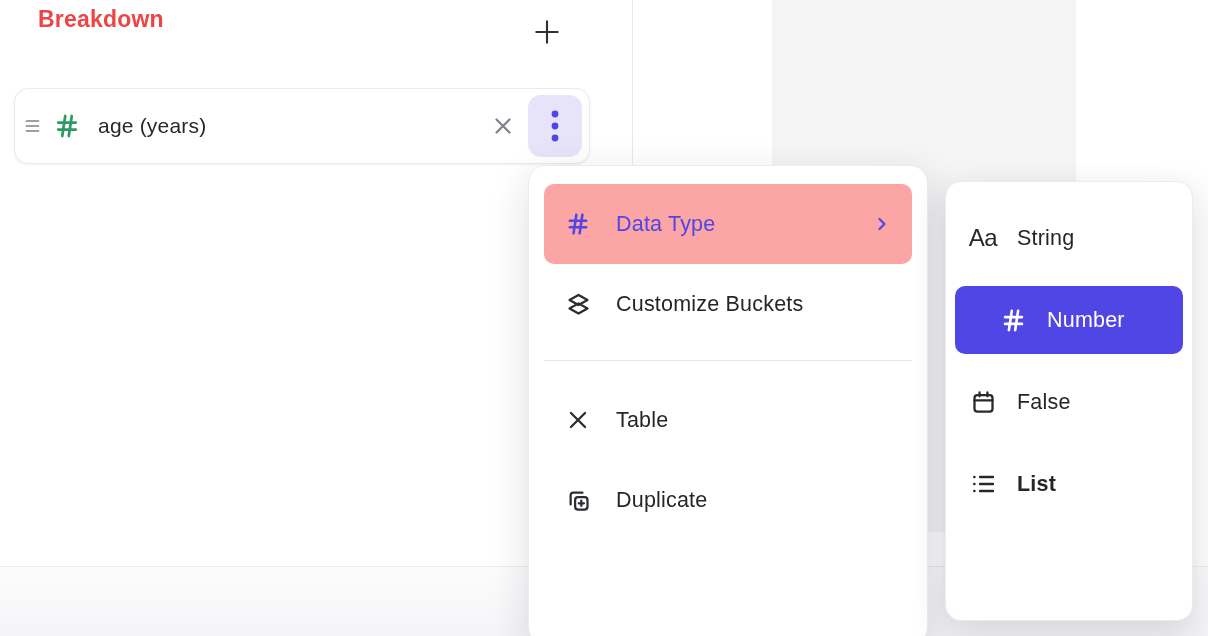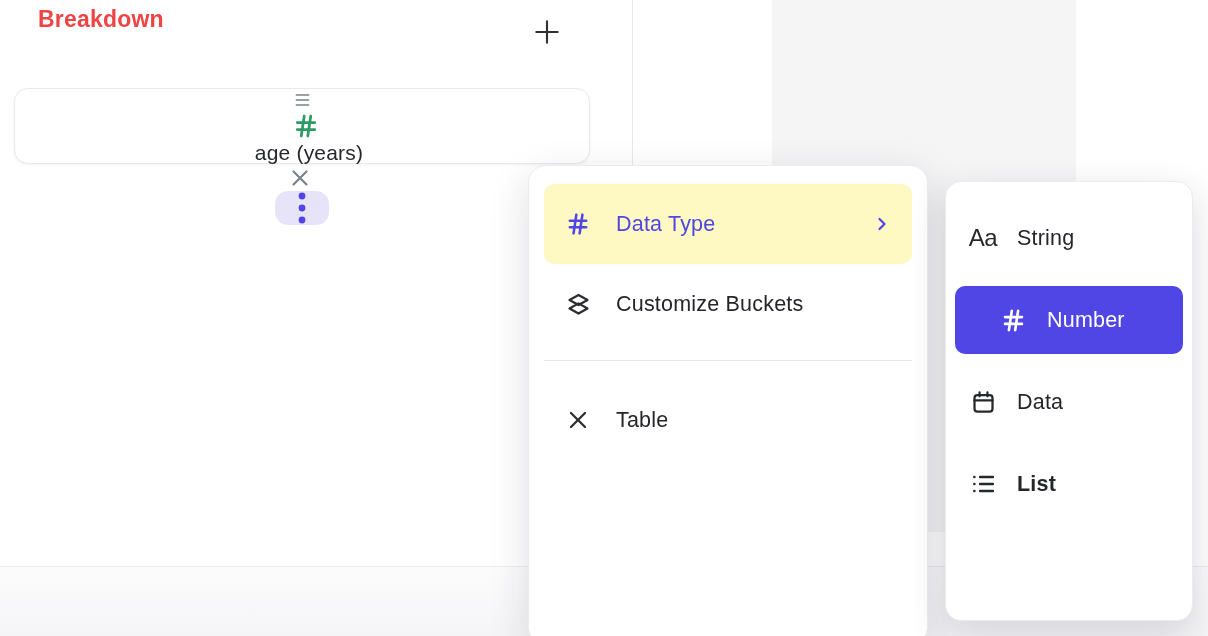--- a/index.html
+++ b/index.html
@@ -29,21 +29,21 @@
     position: absolute; left: 528px; top: 12px; width: 38px; height: 40px;
     display: flex; align-items: center; justify-content: center;
     background: none; border: none; cursor: pointer; z-index: 2; color: #2e3136;
   }
 
   
   .chip {
     position: absolute; left: 14px; top: 88px; width: 576px; height: 76px;
     background: #ffffff; border: 1px solid #e9e9ee; border-radius: 14px;
     box-shadow: 0 1px 3px rgba(20,20,40,0.05);
-    display: flex; align-items: center; padding: 0 7px 0 7px; z-index: 2; flex-direction: column;
+    display: flex; align-items: center; padding: 0 7px 0 7px; z-index: 2;
   }
   .chip .drag { width: 20px; display: flex; justify-content: center; color: #9aa0a6; cursor: grab; }
   .chip .hash-wrap { width: 34px; display: flex; justify-content: center; margin-left: 8px; color: #2e9a66; }
   .chip .chip-label { margin-left: 14px; font-size: 21px; color: #26282b; letter-spacing: 0.2px; flex: 1; }
   .chip .close-btn {
     width: 42px; height: 42px; display: flex; align-items: center; justify-content: center;
     background: none; border: none; cursor: pointer; color: #7c818a; margin-right: 4px;
   }
   .chip .dots-btn {
     width: 54px; height: 62px; border-radius: 13px; border: none; cursor: pointer;
@@ -55,21 +55,21 @@
     position: absolute; left: 528px; top: 165px; width: 400px; height: 480px;
     background: #ffffff; border: 1px solid #ececef; border-radius: 18px;
     box-shadow: 0 12px 40px rgba(25,25,50,0.14);
     padding: 18px 15px; z-index: 3;
   }
   .menu-item {
     height: 80px; display: flex; align-items: center; padding: 0 20px;
     border-radius: 10px; cursor: pointer; font-size: 21.5px; color: #24262a; letter-spacing: 0.2px;
   }
   .menu-item .mi-icon { width: 28px; display: flex; justify-content: center; margin-right: 24px; color: #2b2d31; }
-  .menu-item.highlighted { background: #fef9c3; color: #4f46e5; }
+  .menu-item.highlighted { background: #fca5a5; color: #4f46e5; }
   .menu-item.highlighted .mi-icon { color: #4f46e5; }
   .menu-item .chevron { margin-left: auto; display: flex; color: #4f46e5; }
   .menu-divider { height: 1px; background: #e8e8ea; margin: 16px 0 19px 0; }
 
   
   .submenu {
     position: absolute; left: 945px; top: 181px; width: 248px; height: 440px;
     background: #ffffff; border: 1px solid #ececef; border-radius: 16px;
     box-shadow: 0 12px 36px rgba(25,25,50,0.16);
     padding: 22px 9px; z-index: 4;
@@ -166,20 +166,30 @@
 
     <div class="menu-item">
       <span class="mi-icon">
         <svg width="26" height="26" viewBox="0 0 24 24" fill="none" stroke="currentColor" stroke-width="2.1" stroke-linecap="round">
           <path d="M5.5 5.5l13 13M18.5 5.5l-13 13"></path>
         </svg>
       </span>
       <span>Table</span>
     </div>
 
+    <div class="menu-item">
+      <span class="mi-icon">
+        <svg width="27" height="27" viewBox="0 0 24 24" fill="none" stroke="currentColor" stroke-width="2" stroke-linecap="round" stroke-linejoin="round">
+          <path d="M15.5 5H7.2A2.2 2.2 0 0 0 5 7.2v8.3"></path>
+          <rect x="9" y="9" width="11" height="11" rx="2.6"></rect>
+          <path d="M14.5 12.2v4.6M12.2 14.5h4.6"></path>
+        </svg>
+      </span>
+      <span>Duplicate</span>
+    </div>
 
   </div>
 
   <div class="submenu">
 
     <div class="sub-item">
       <span class="si-icon">
           <span class="aa-glyph">Aa</span>
         </span>
       <span>String</span>
@@ -195,21 +205,21 @@
     </div>
 
 
     <div class="sub-item">
       <span class="si-icon">
         <svg width="27" height="27" viewBox="0 0 24 24" fill="none" stroke="currentColor" stroke-width="2" stroke-linecap="round" stroke-linejoin="round">
           <rect x="4" y="5.5" width="16" height="14.5" rx="2.5"></rect>
           <path d="M8.5 3v3.5M15.5 3v3.5M4 10.2h16"></path>
         </svg>
       </span>
-      <span>Data</span>
+      <span>False</span>
     </div>
 
     <div class="sub-item">
       <span class="si-icon">
         <svg width="28" height="28" viewBox="0 0 24 24" fill="none" stroke="currentColor" stroke-width="2.1" stroke-linecap="round">
           <path d="M9.5 6h11M9.5 12h11M9.5 18h11"></path>
           <circle cx="4.6" cy="6" r="1.15" fill="currentColor" stroke="none"></circle>
           <circle cx="4.6" cy="12" r="1.15" fill="currentColor" stroke="none"></circle>
           <circle cx="4.6" cy="18" r="1.15" fill="currentColor" stroke="none"></circle>
         </svg>

